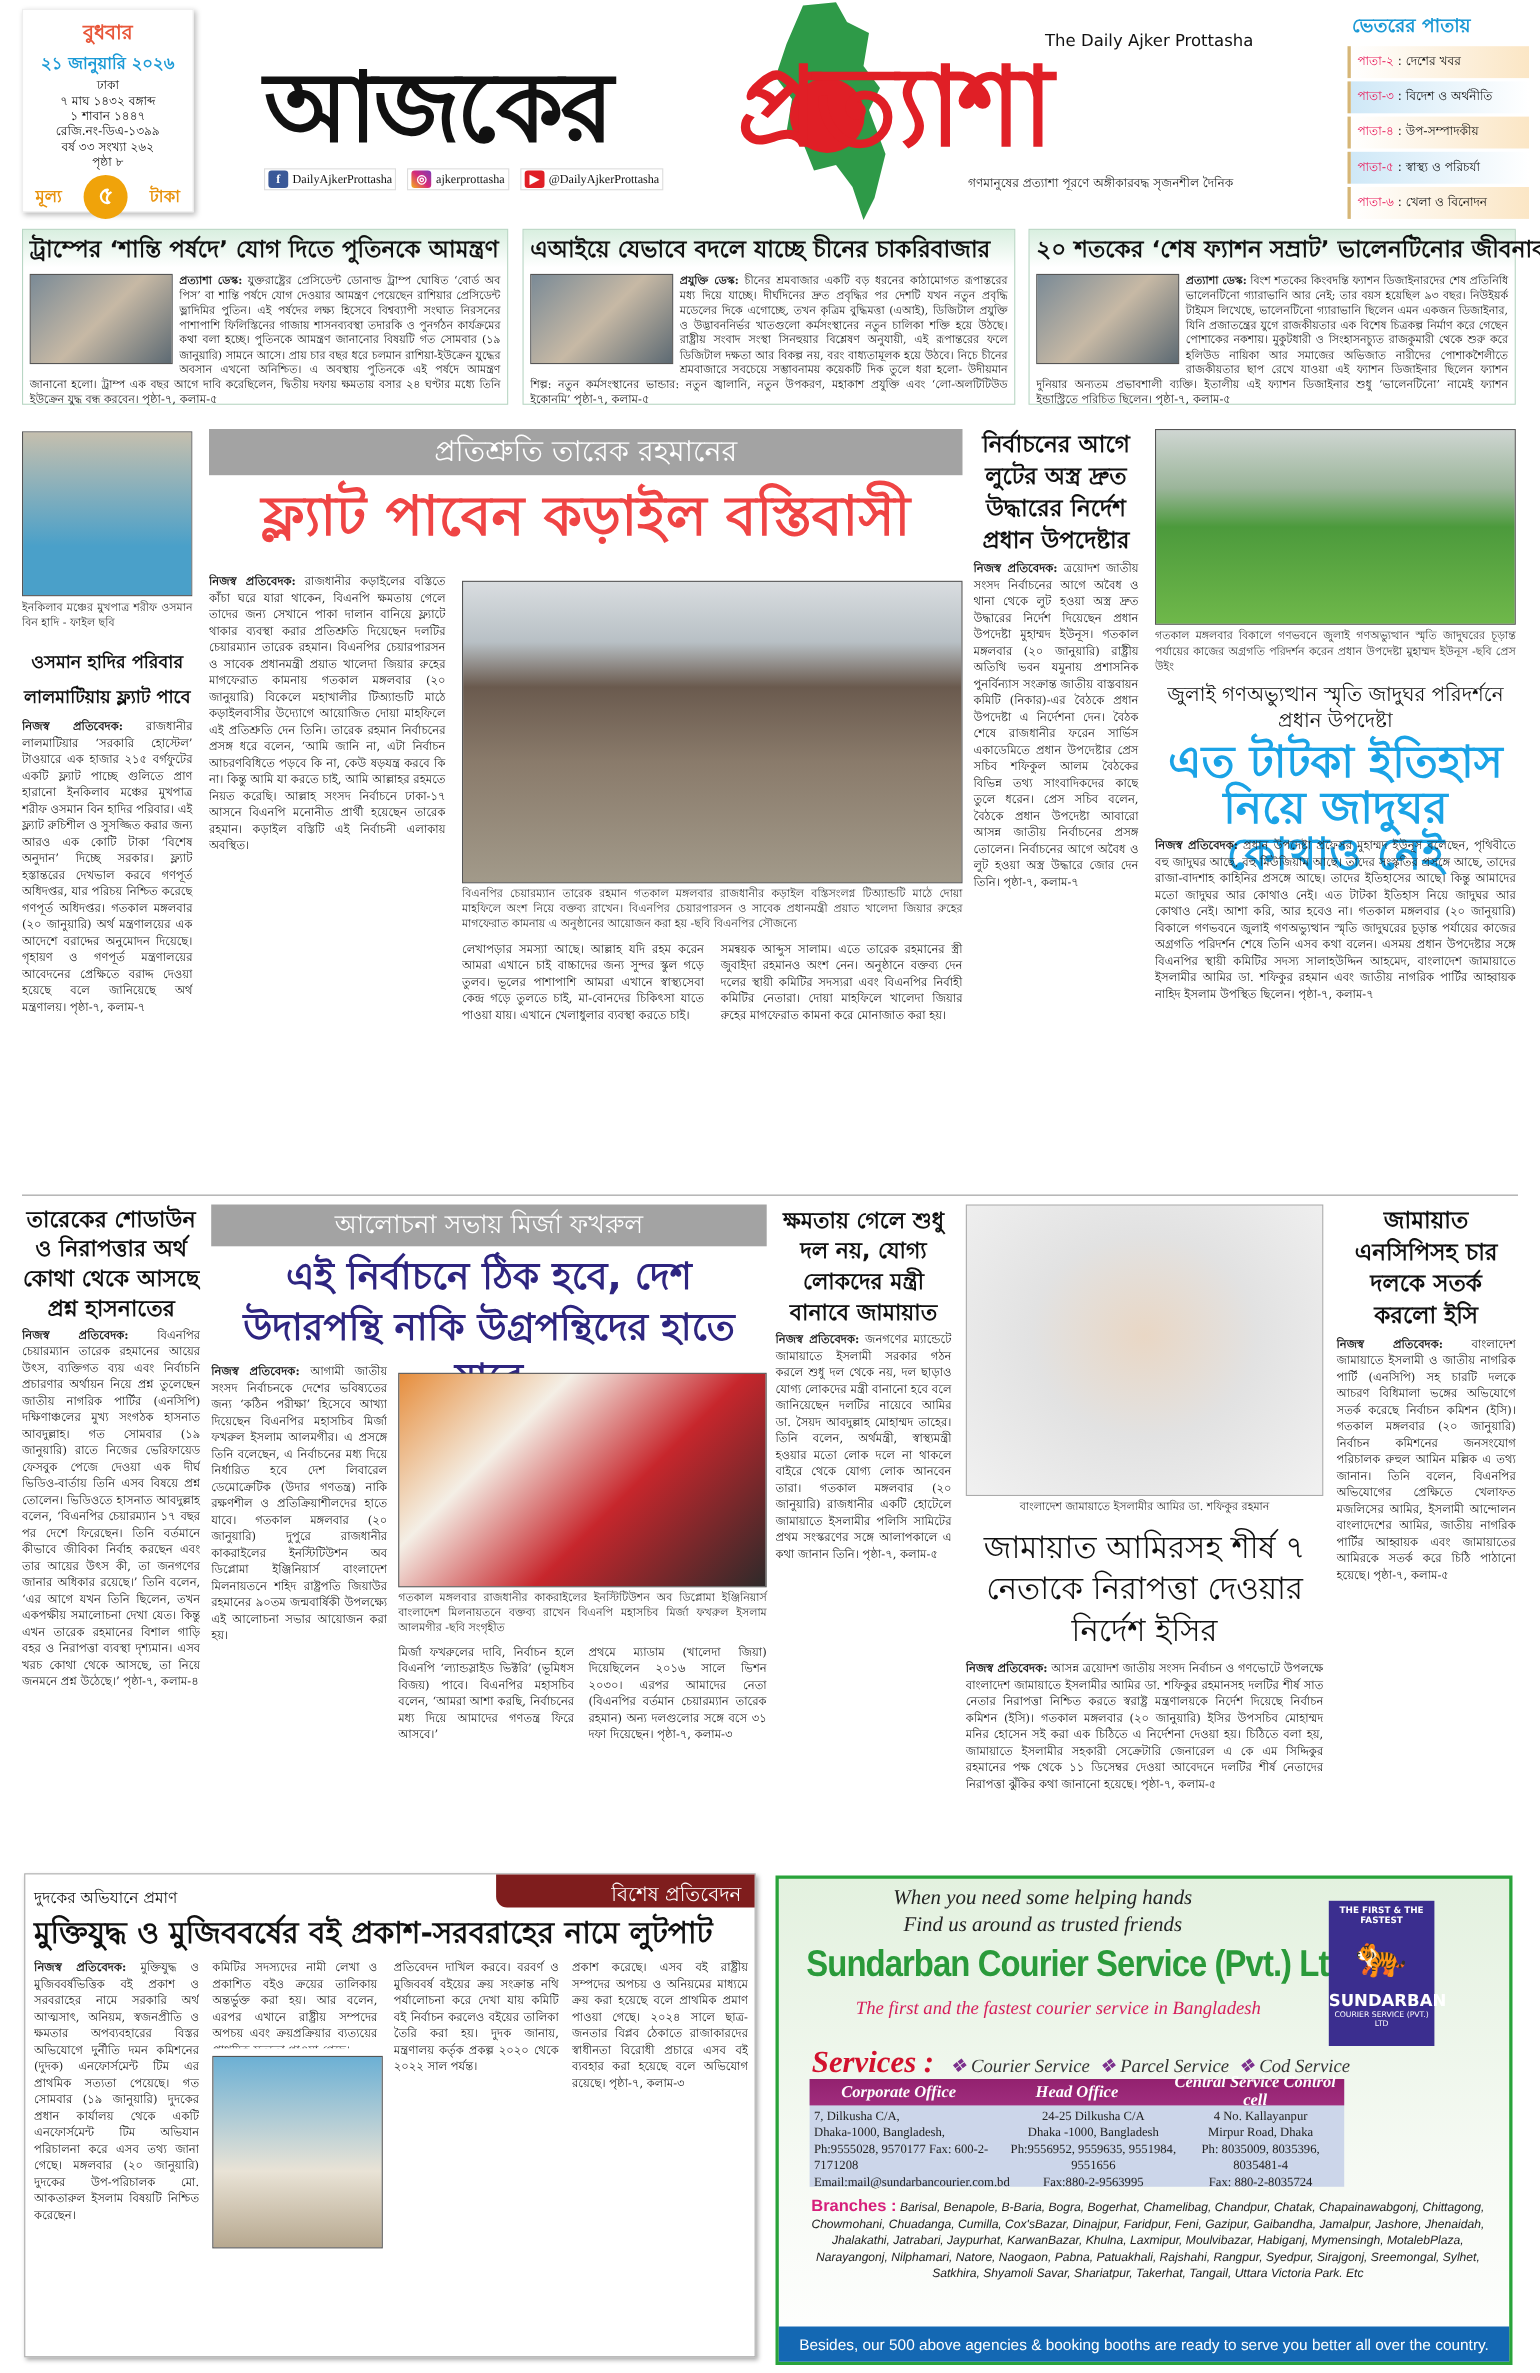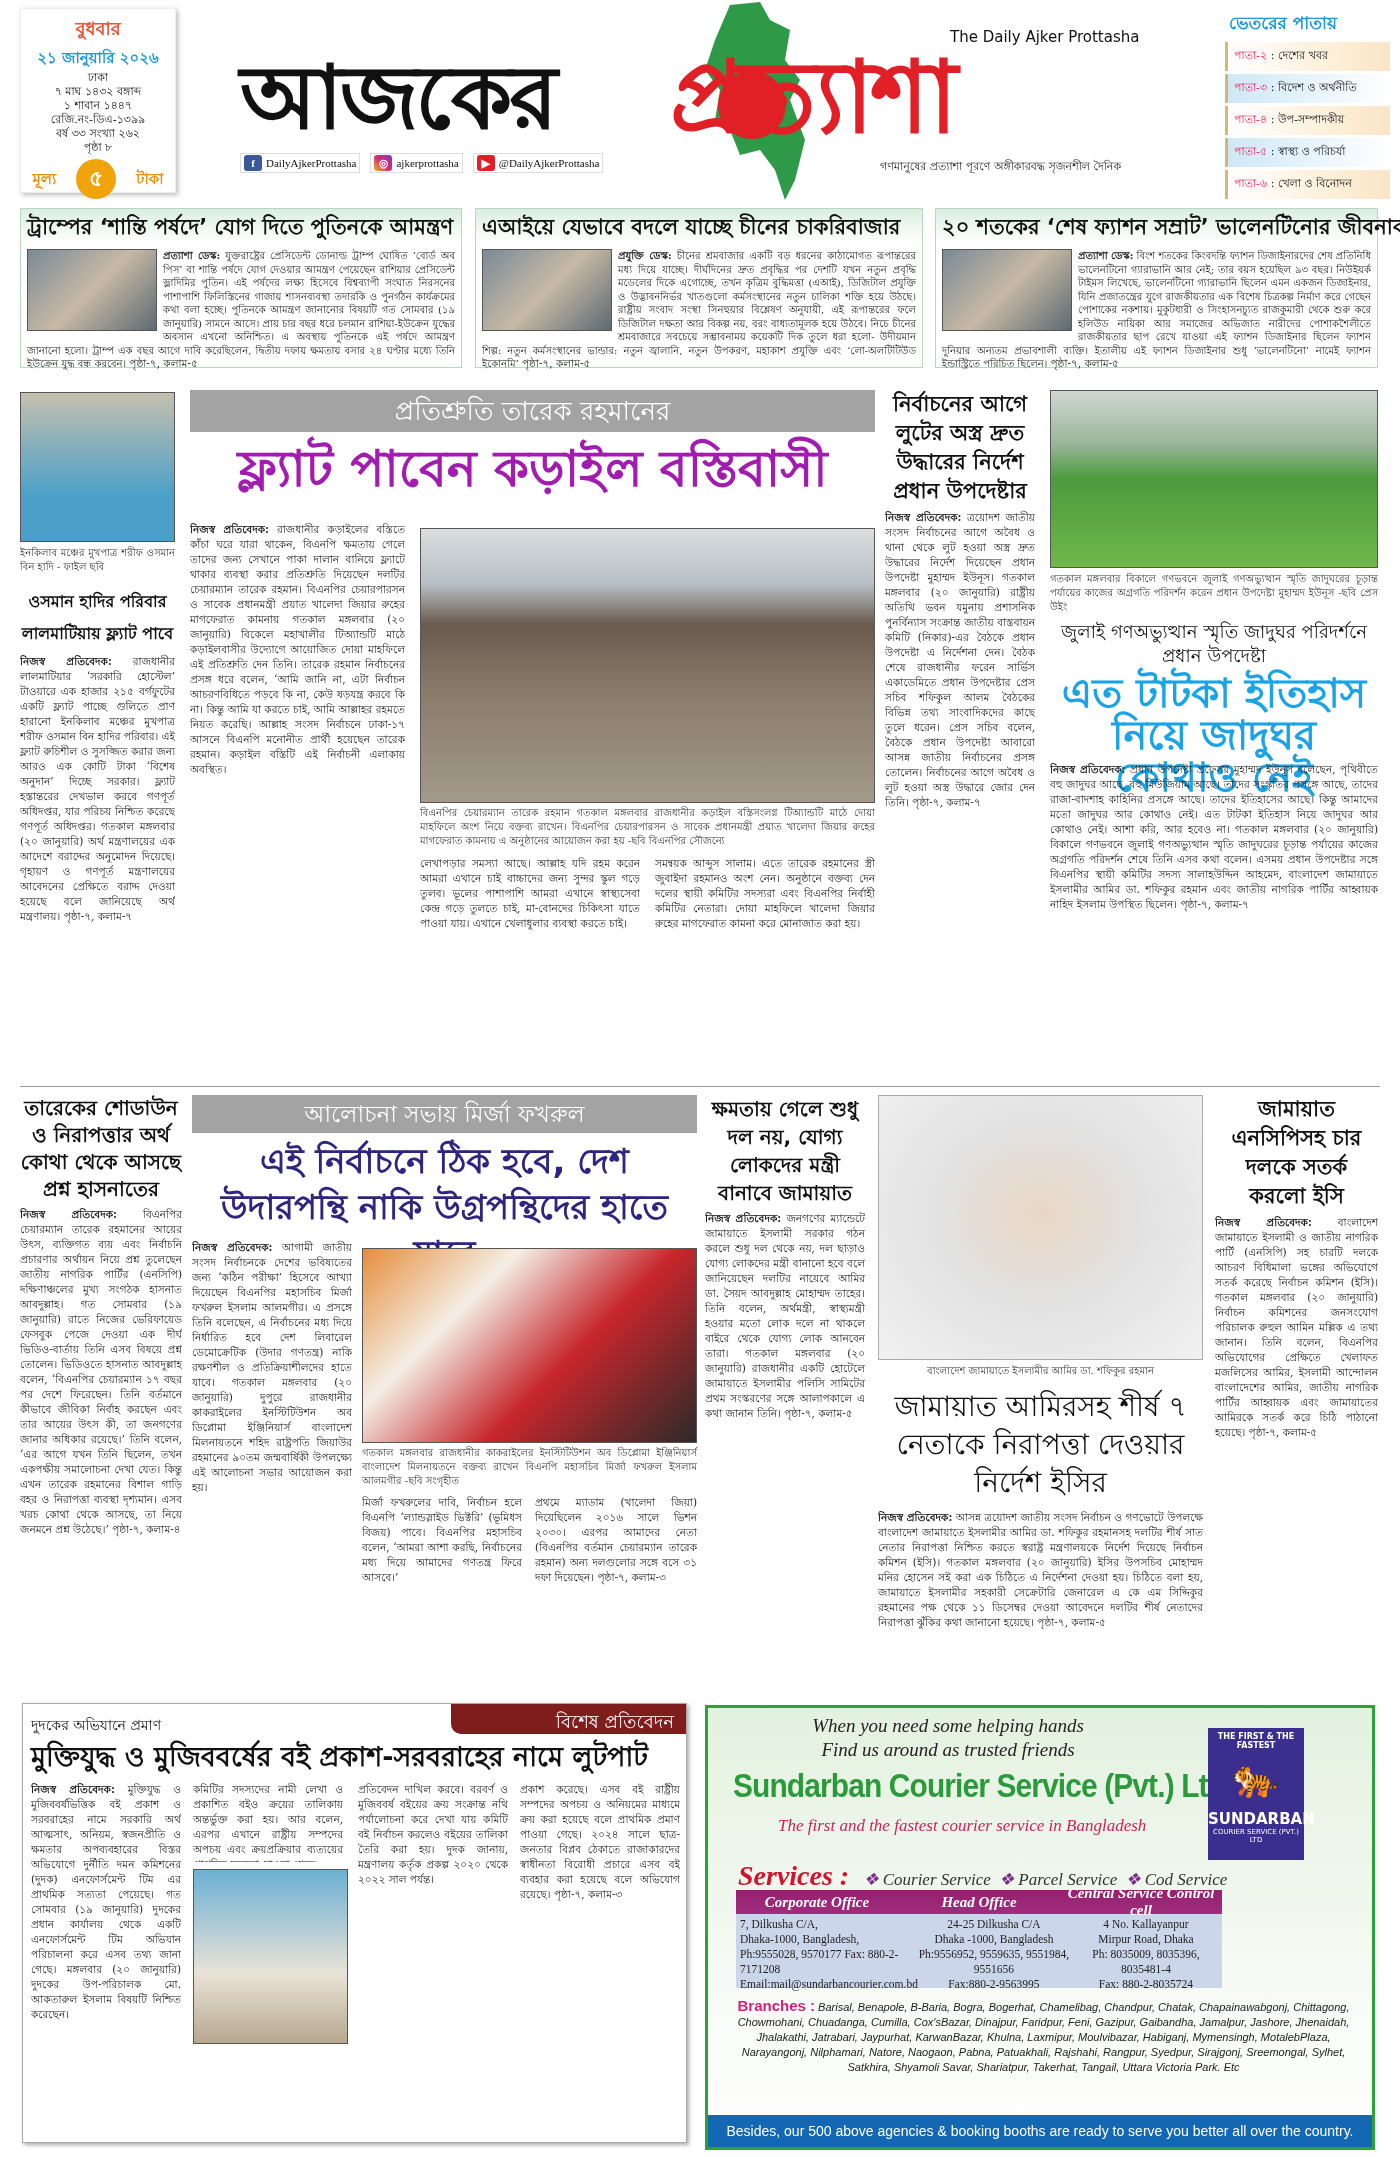--- a/index.html
+++ b/index.html
@@ -33,21 +33,21 @@
 #inside .row:nth-child(odd){background:linear-gradient(90deg,#fff,#fbe6c5)}
 #inside .row:nth-child(even){background:linear-gradient(90deg,#cfe8f7,#fff)}
 #inside .pg{color:#e81a5a}
 
 .topbox{top:208px;height:160px;border:1px solid #b8d6c4;background:linear-gradient(180deg,#d9efe0 0,#fff 34px);padding:2px 6px}
 .topbox h2{font-size:21px;font-weight:bold;color:#111;white-space:nowrap;margin-bottom:3px}
 .topbox .photo{float:left;width:130px;height:82px;margin-right:6px}
 .topbox .body-text{font-size:10px;line-height:13.5px}
 
 .graybar{background:#a3a3a3;color:#fff;text-align:center;font-size:26px}
-.lead-head{color:#a21caf;font-weight:900;text-align:center}
+.lead-head{color:#ef4444;font-weight:900;text-align:center}
 .blue-head{color:#2e2580;font-weight:900;text-align:center}
 .sky-head{color:#1aa3e6;font-weight:900;text-align:center}
 .black-head{color:#111;font-weight:bold;text-align:center}
 
 #special{left:22px;top:1703px;width:665px;height:440px;border:1px solid #aaa;box-shadow:2px 2px 4px #aaa;background:#fff}
 #special .kicker{position:absolute;left:8px;top:10px;font-size:14px}
 #special .tag{position:absolute;right:0;top:0;width:235px;height:30px;background:#7f1d1d;color:#fff;font-size:18px;text-align:right;padding:4px 12px;border-radius:0 0 0 10px}
 #special h2{position:absolute;left:8px;top:32px;font-size:27px;font-weight:bold;white-space:nowrap}
 #ad{left:705px;top:1705px;width:670px;height:445px;border:3px solid #29a33a;background:linear-gradient(180deg,#e3f1df,#f6faf4 60%,#fff)}
 #ad .slogan{position:absolute;left:90px;top:6px;width:300px;text-align:center;font-family:"Liberation Serif",serif;font-style:italic;font-size:19px;line-height:24px;color:#222}
@@ -233,21 +233,21 @@
   <div class="offices">
     <div class="offhead">
       <div>Corporate Office</div>
       <div>Head Office</div>
       <div>Central Service Control cell</div>
     </div>
     <div class="offbody">
       <div class="l">
         <div>7, Dilkusha C/A,</div>
           <div>Dhaka-1000, Bangladesh,</div>
-          <div>Ph:9555028, 9570177 Fax: 880-2-7171208</div>
+          <div>Ph:9555028, 9570177 Fax: 600-2-7171208</div>
           <div>Email:mail@sundarbancourier.com.bd</div>
       </div>
       <div>
         <div>24-25 Dilkusha C/A</div>
           <div>Dhaka -1000, Bangladesh</div>
           <div>Ph:9556952, 9559635, 9551984, 9551656</div>
           <div>Fax:880-2-9563995</div>
       </div>
       <div>
         <div>4 No. Kallayanpur</div>

